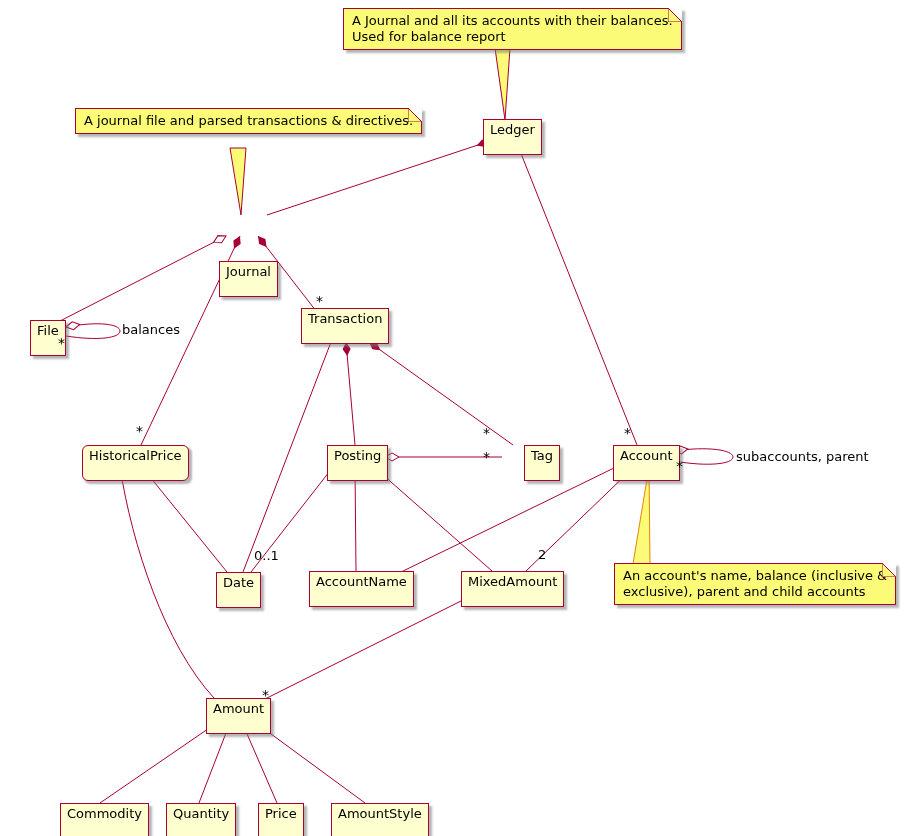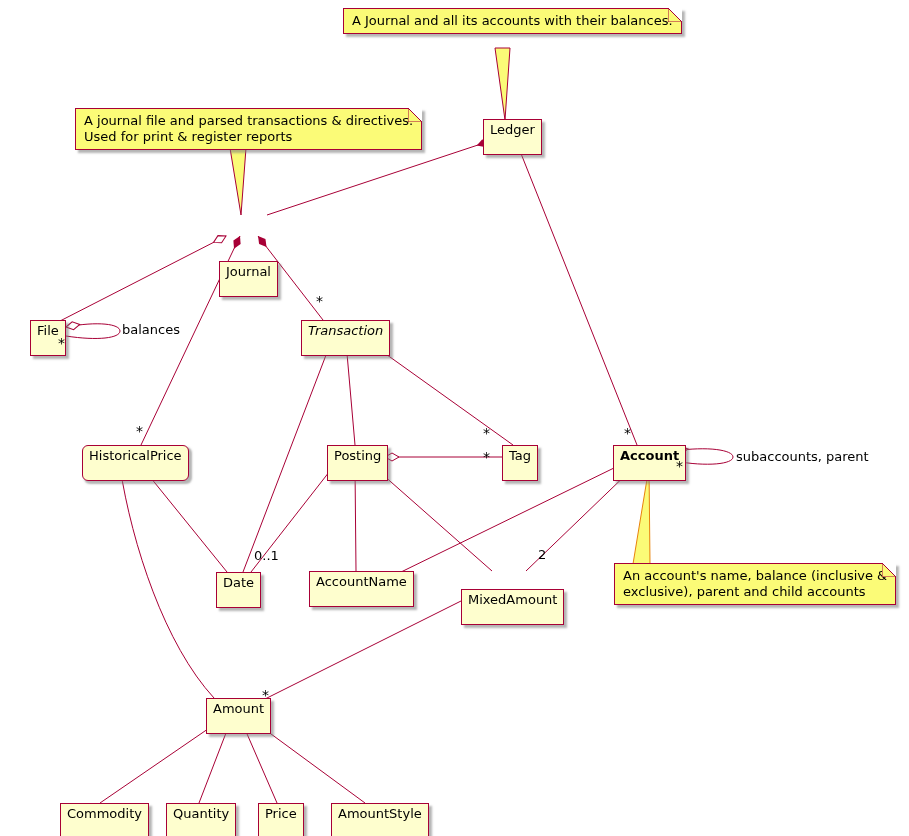--- a/index.html
+++ b/index.html
@@ -60,55 +60,55 @@
     <line class="edge" x1="221" y1="720" x2="100" y2="803"></line>
     <line class="edge" x1="231" y1="720" x2="199" y2="803"></line>
     <line class="edge" x1="241" y1="720" x2="277" y2="803"></line>
     <line class="edge" x1="252" y1="720" x2="365" y2="803"></line>
     <path class="edge" d="M 66,327 C 98,321 120,324 120,331 C 120,338 98,341 66,336" marker-start="url(#diamO)"></path>
     <path class="edge" d="M 674,451 C 708,446 733,450 733,457 C 733,464 708,467 674,461" marker-start="url(#diamO)"></path>
   </svg>
 
   <div class="note" style="left:343px; top:8px;">
     <div>A Journal and all its accounts with their balances.</div>
+    <div>Used for balance report</div>
     <svg class="fold" width="14" height="14">
       <polygon points="0,0 14,0 14,14" fill="#ffffff"></polygon>
       <polygon points="0,0 0,14 14,14" fill="#FBFB77" stroke="#A80036" stroke-width="1"></polygon>
     </svg>
   </div>
 
   <div class="note" style="left:75px; top:108px;">
     <div>A journal file and parsed transactions &amp; directives.</div>
-    <div>Used for print &amp; register reports</div>
     <svg class="fold" width="14" height="14">
       <polygon points="0,0 14,0 14,14" fill="#ffffff"></polygon>
       <polygon points="0,0 0,14 14,14" fill="#FBFB77" stroke="#A80036" stroke-width="1"></polygon>
     </svg>
   </div>
 
   <div class="note" style="left:614px; top:563px;">
     <div>An account's name, balance (inclusive &amp;</div>
     <div>exclusive), parent and child accounts</div>
     <svg class="fold" width="14" height="14">
       <polygon points="0,0 14,0 14,14" fill="#ffffff"></polygon>
       <polygon points="0,0 0,14 14,14" fill="#FBFB77" stroke="#A80036" stroke-width="1"></polygon>
     </svg>
   </div>
 
   <div class="uml-class" style="left:483px; top:119px;">Ledger</div>
   <div class="uml-class" style="left:219px; top:214px;margin-top:47px;">Journal</div>
   <div class="uml-class" style="left:30px;  top:320px;">File</div>
-  <div class="uml-class" style="left:301px; top:320px;font-style:italic;">Transaction</div>
+  <div class="uml-class" style="left:301px; top:308px;">Transaction</div>
   <div class="uml-class" style="left:82px;  top:445px;border-radius:6px;">HistoricalPrice</div>
   <div class="uml-class" style="left:327px; top:445px;">Posting</div>
-  <div class="uml-class" style="left:502px; top:445px;text-align:right;">Tag</div>
-  <div class="uml-class" style="left:613px; top:445px;font-weight:bold;">Account</div>
+  <div class="uml-class" style="left:524px; top:445px;text-align:right;">Tag</div>
+  <div class="uml-class" style="left:613px; top:445px;">Account</div>
   <div class="uml-class" style="left:216px; top:572px;">Date</div>
   <div class="uml-class" style="left:309px; top:571px;">AccountName</div>
-  <div class="uml-class" style="left:461px; top:571px;margin-top:18px;">MixedAmount</div>
+  <div class="uml-class" style="left:461px; top:571px;">MixedAmount</div>
   <div class="uml-class" style="left:206px; top:698px;">Amount</div>
   <div class="uml-class" style="left:60px;  top:803px;text-align:center;">Commodity</div>
   <div class="uml-class" style="left:166px; top:803px;">Quantity</div>
   <div class="uml-class" style="left:258px; top:803px;text-align:right;">Price</div>
   <div class="uml-class" style="left:331px; top:803px;">AmountStyle</div>
 
   <span class="mult" style="left:122px; top:322px;">balances</span>
   <span class="mult star" style="left:58px;  top:336px;">*</span>
   <span class="mult star" style="left:316px; top:294px;">*</span>
   <span class="mult star" style="left:136px; top:424px;">*</span>

